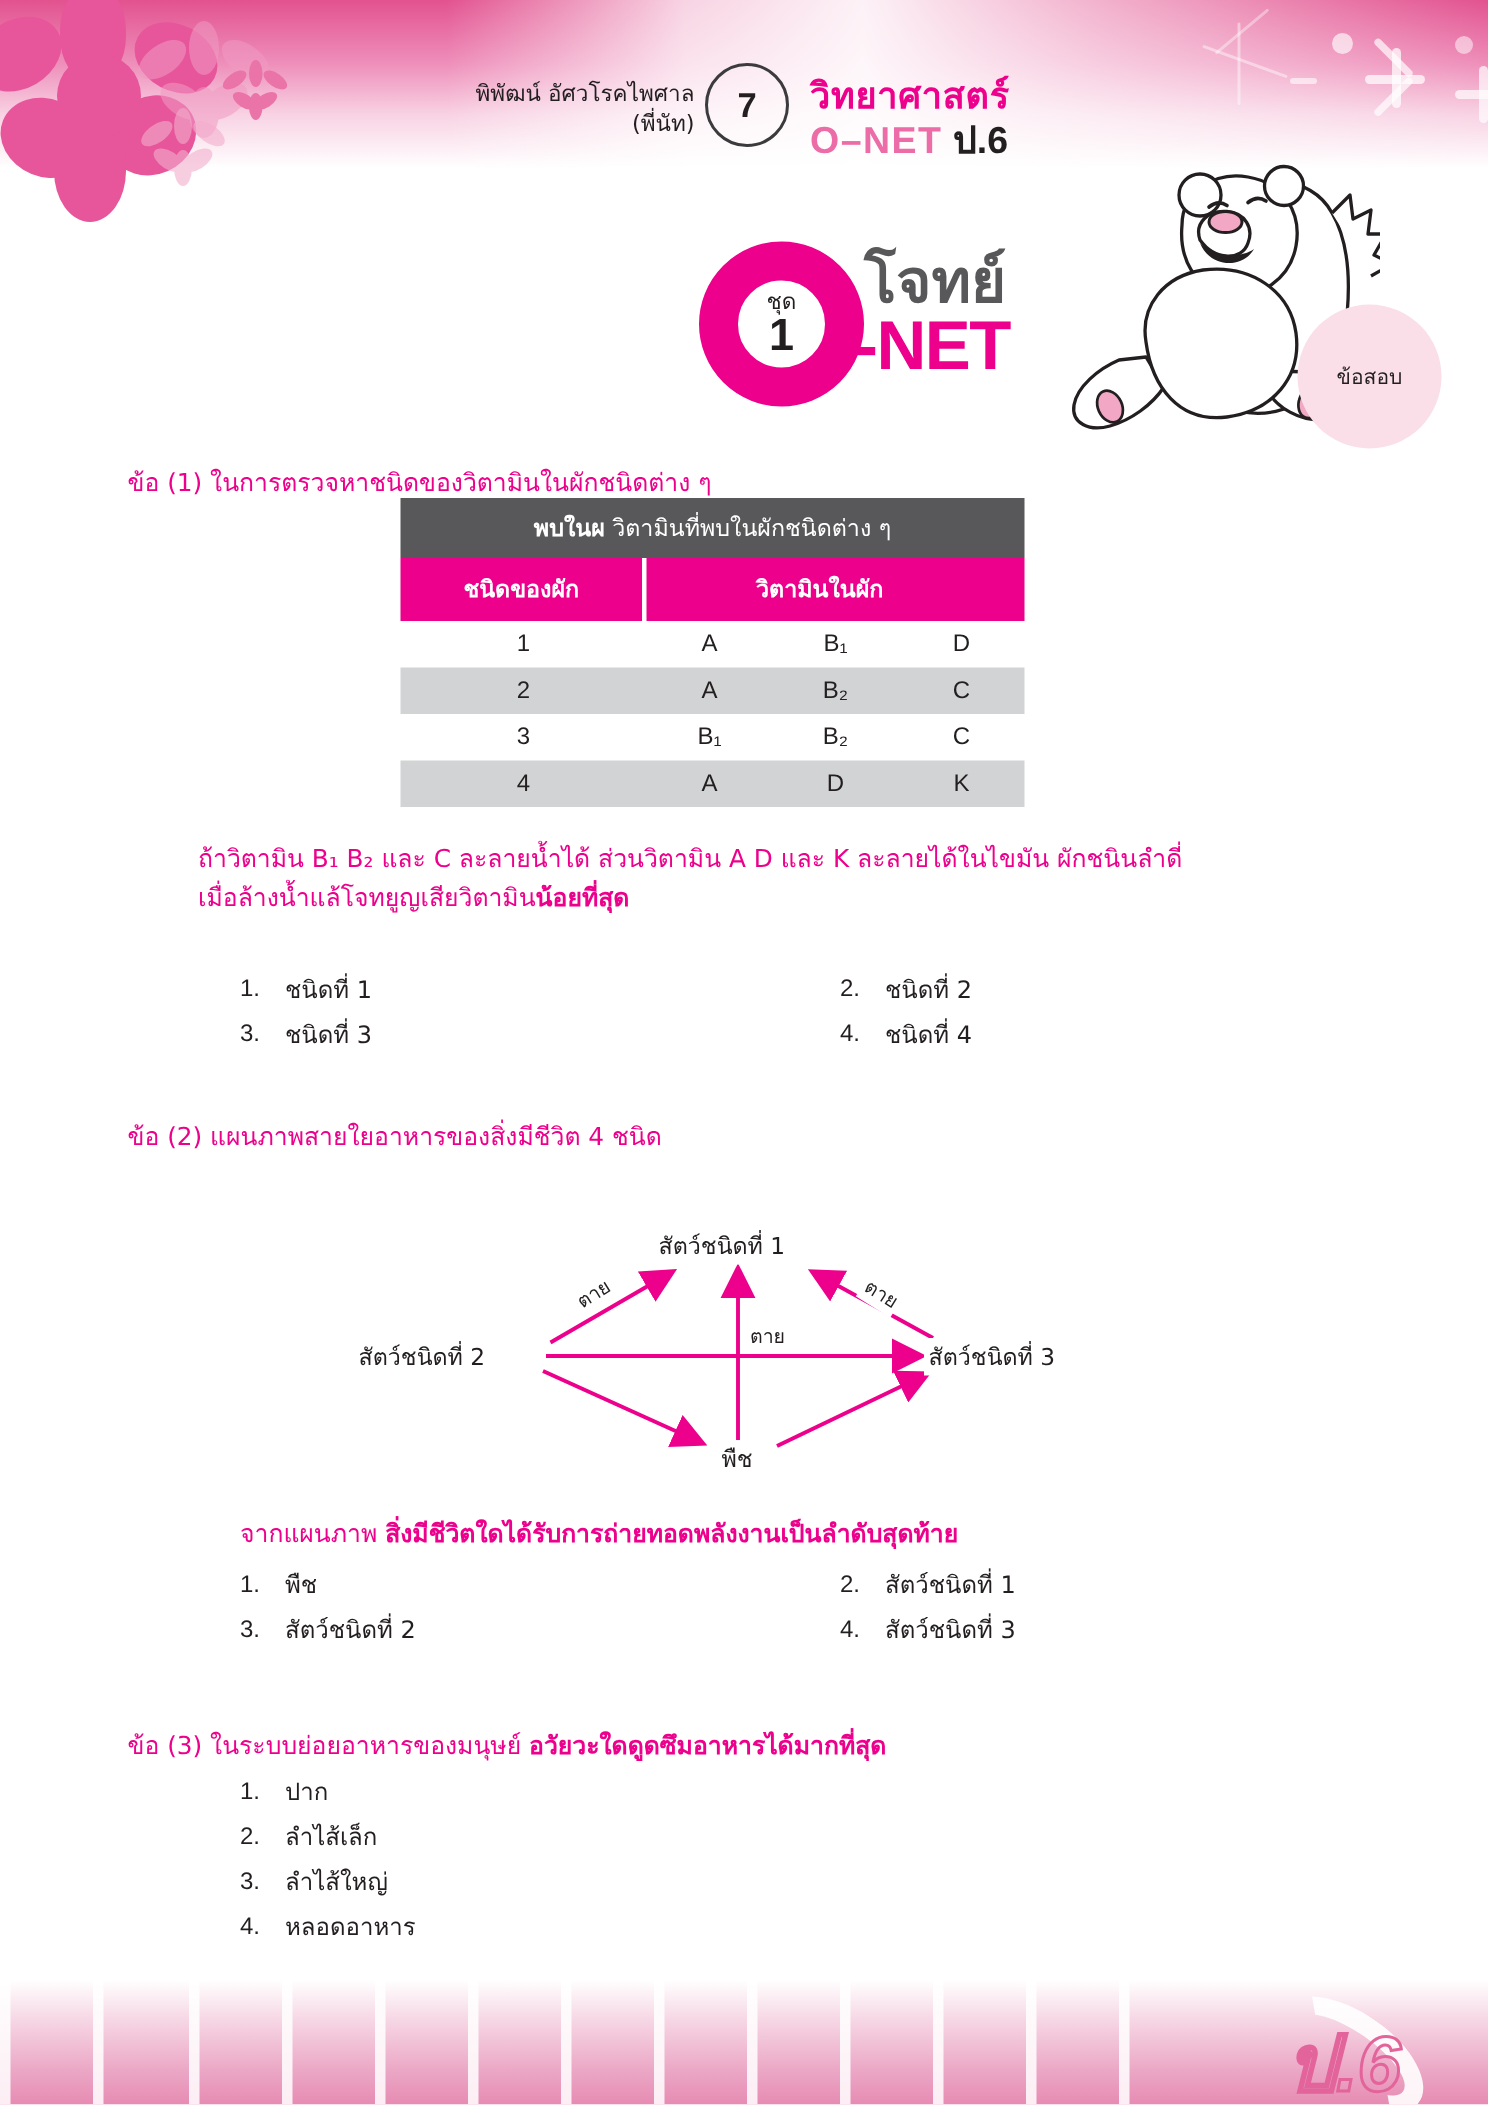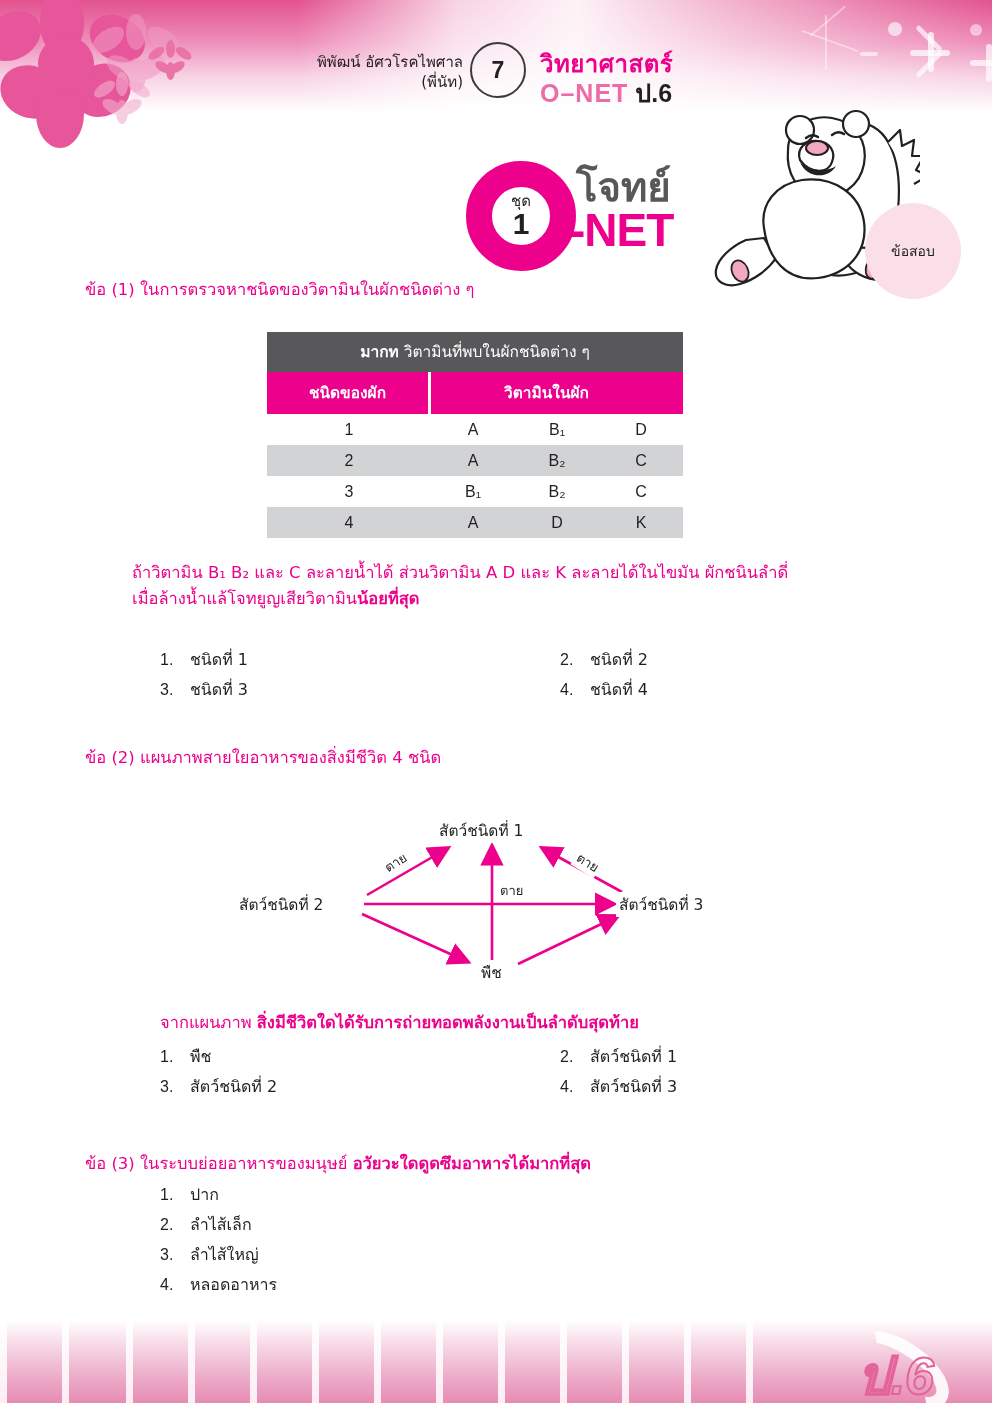--- a/index.html
+++ b/index.html
@@ -306,25 +306,25 @@
 
     <path d="M140 54 C146 70 168 72 176 58 C168 64 150 64 140 54 Z" fill="#231f20"></path>
 
     <ellipse cx="80" cy="163" rx="8" ry="11" fill="#f2a7c4" stroke="#231f20" stroke-width="1.8" transform="rotate(-25 80 163)"></ellipse>
     <ellipse cx="214" cy="160" rx="8" ry="11" fill="#f2a7c4" stroke="#231f20" stroke-width="1.8" transform="rotate(20 214 160)"></ellipse>
   </svg>
   <div class="bear-belly"></div>
   <div class="bear-label">ข้อสอบ</div>
 </div>
 
-<div class="q-head" style="left:85px;top:276px;">ข้อ (1) ในการตรวจหาชนิดของวิตามินในผักชนิดต่าง ๆ</div>
+<div class="q-head" style="left:85px;top:308px;">ข้อ (1) ในการตรวจหาชนิดของวิตามินในผักชนิดต่าง ๆ</div>
 
 <div class="vtable">
   <div class="vt-title">
-    <span class="b">มากท</span>
+    <span class="b">พบในผ</span>
     <span>วิตามินที่พบในผักชนิดต่าง ๆ</span>
   </div>
   <div class="vt-headrow">
     <div class="vt-h1">ชนิดของผัก</div>
     <div class="vt-h2">วิตามินในผัก</div>
   </div>
 
   <div class="vt-row">
     <div class="vt-c-kind">1</div>
     <div class="vt-c-vit">

